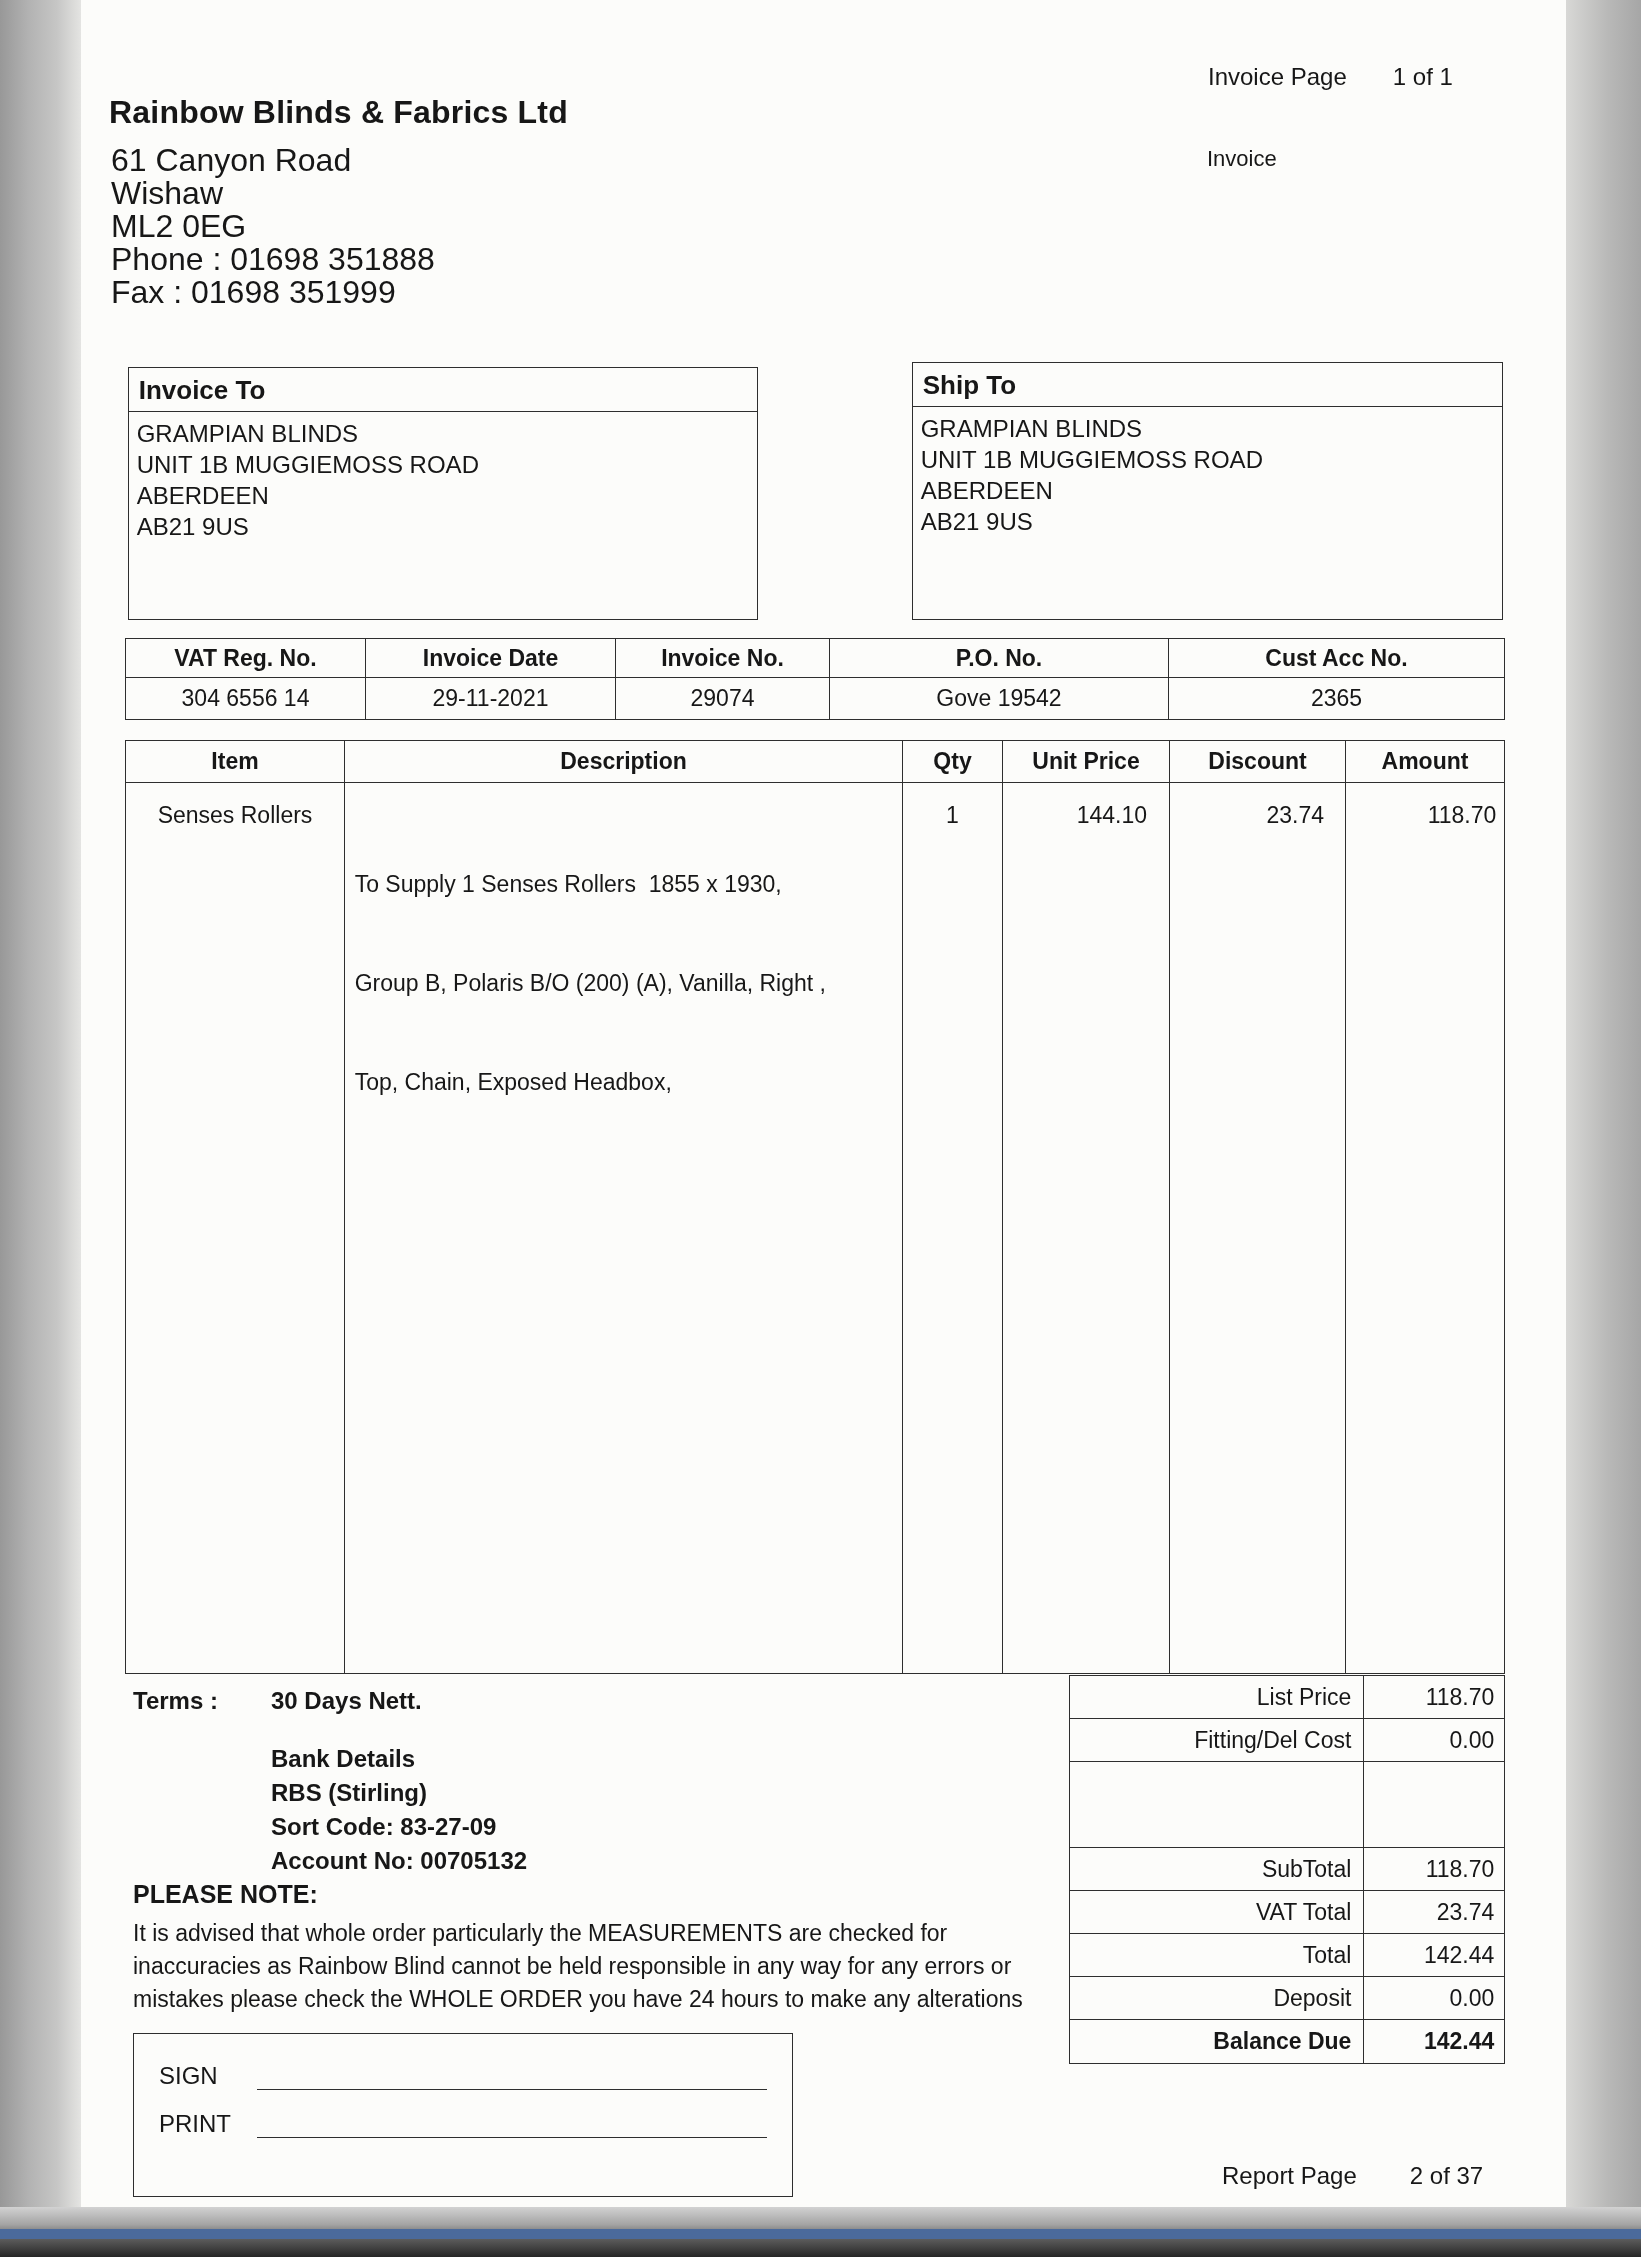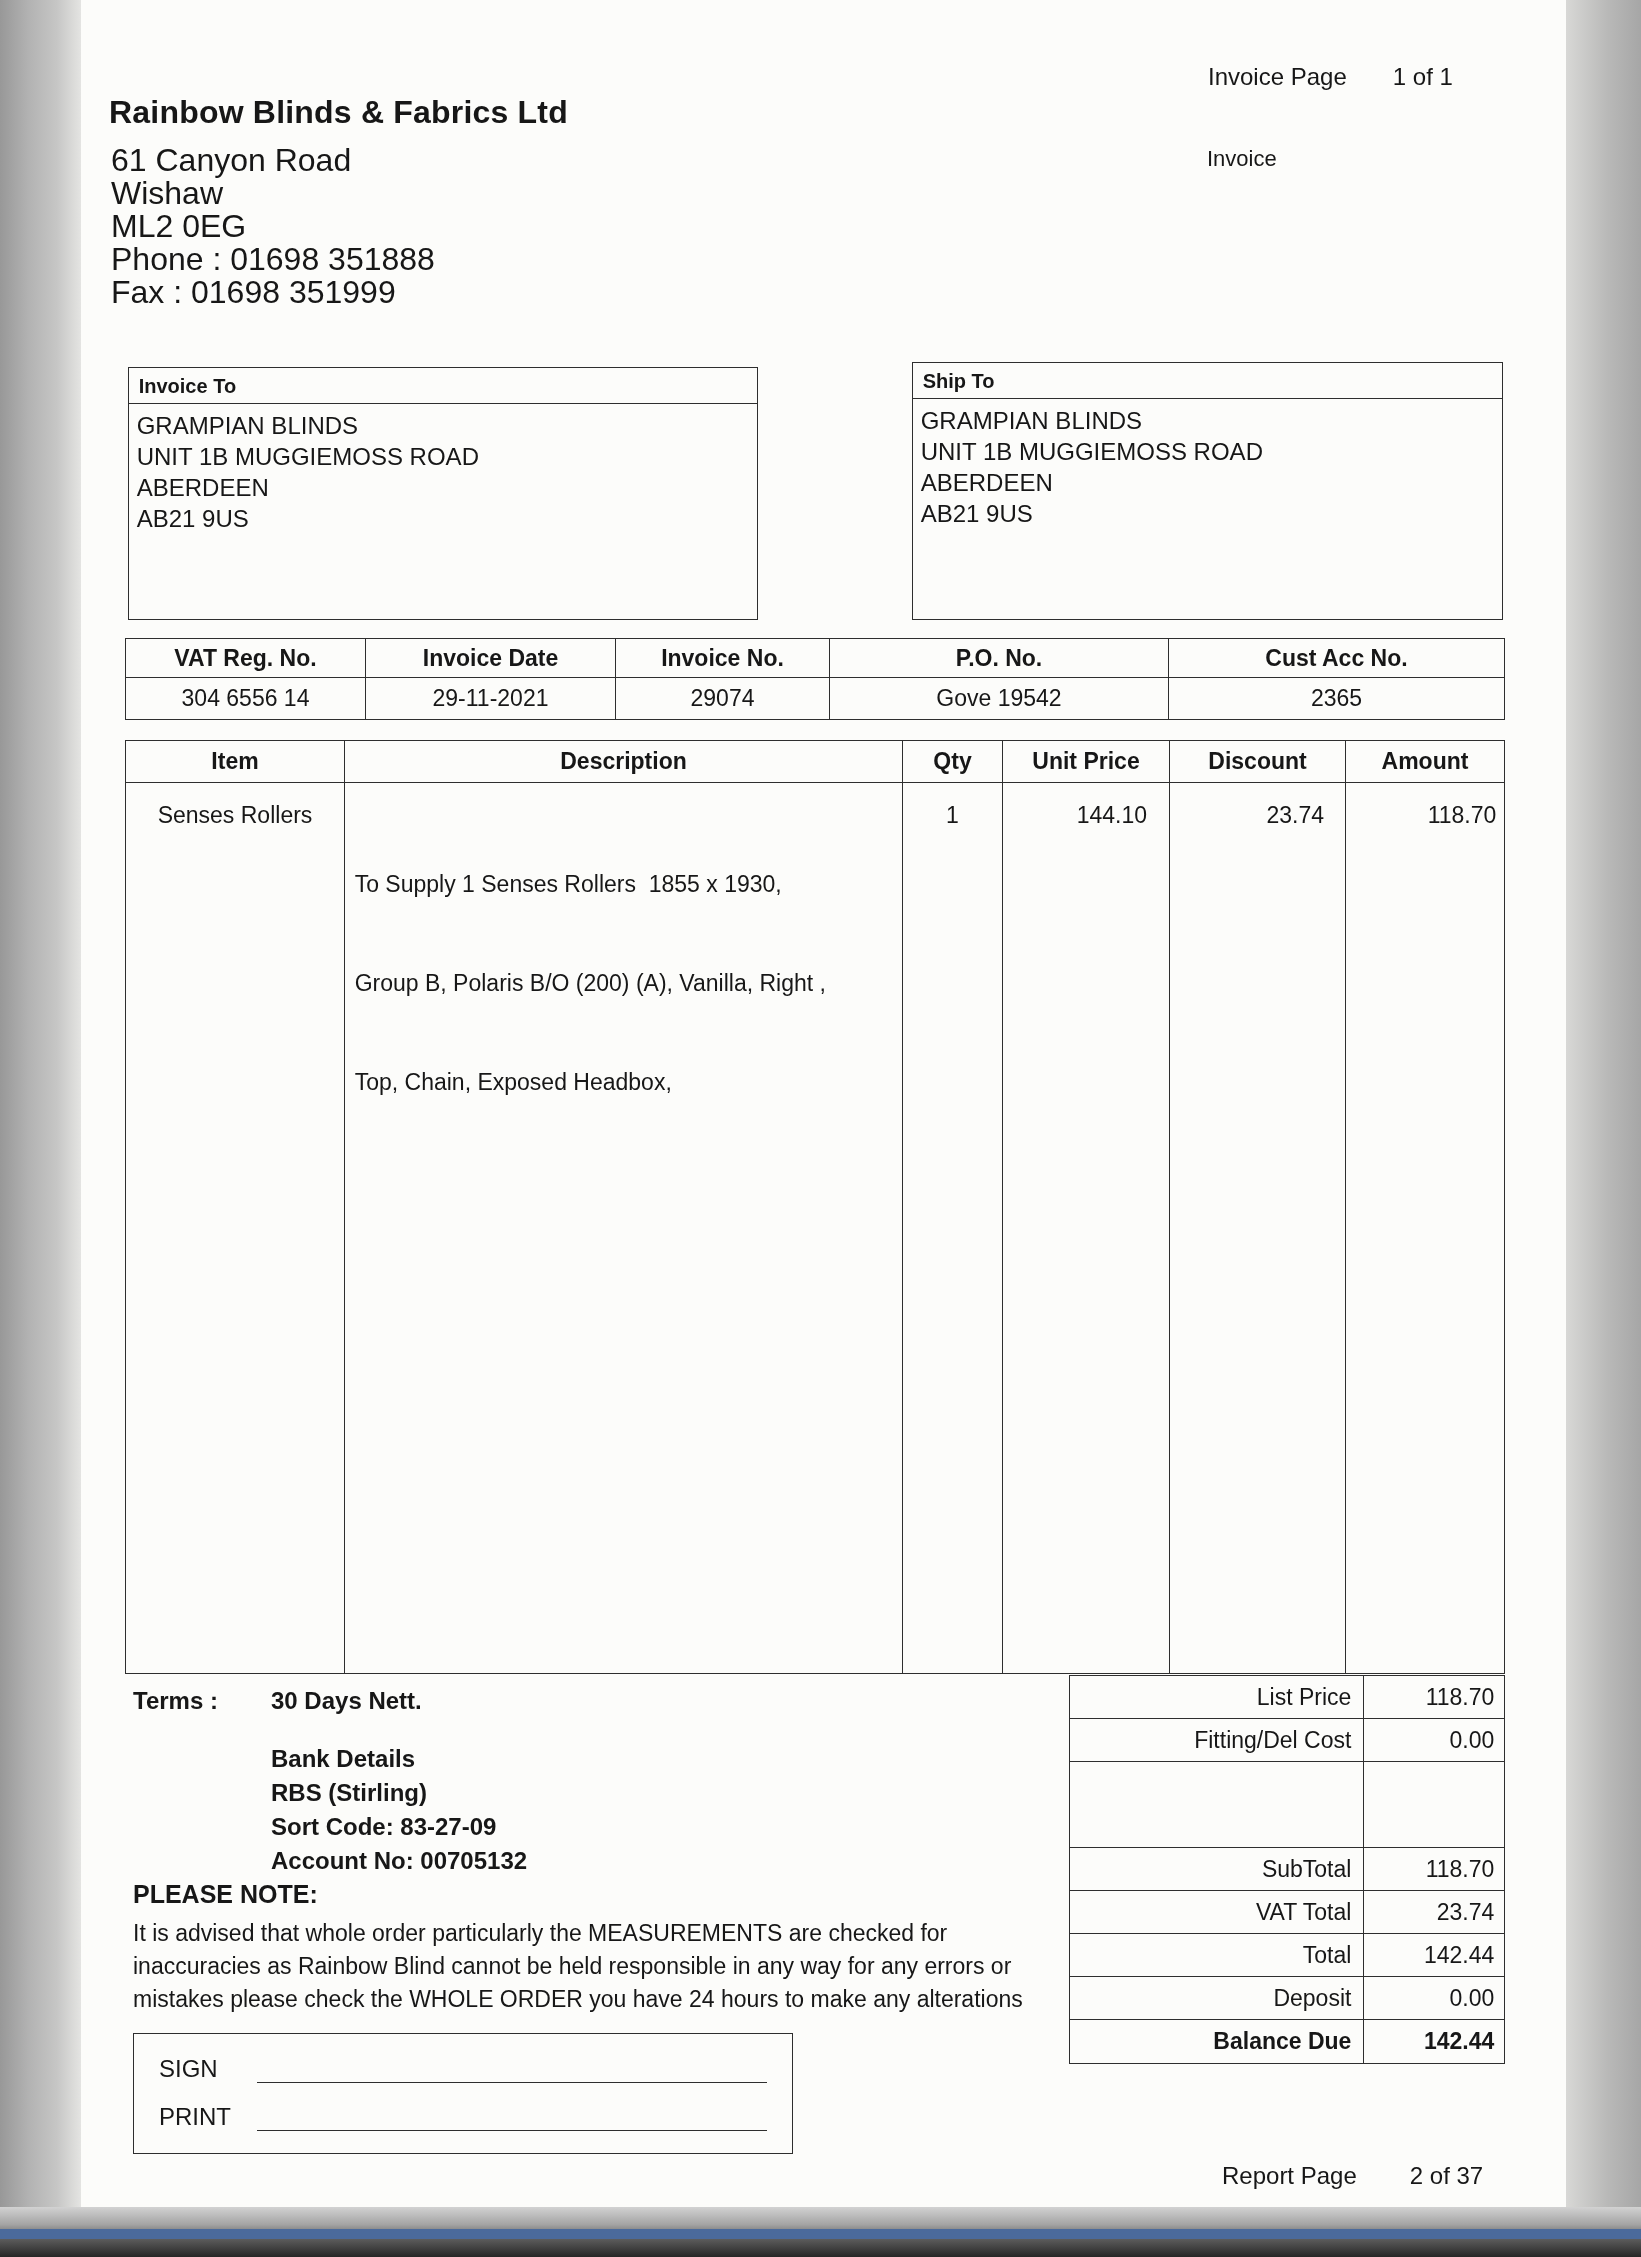--- a/index.html
+++ b/index.html
@@ -20,21 +20,21 @@
   .abs { position:absolute; z-index:2;margin-top:34px; }
 
   .page-top    { left:1208px; top:29px;  font-size:24px; display:flex; gap:46px; }
   .company-name{ left:109px;  top:60px;  font-size:32px; font-weight:bold; letter-spacing:0.2px; }
   .company-address { left:111px; top:110px; font-size:32px; line-height:33px; }
   .invoice-title { left:1207px; top:112px; font-size:22px; font-weight:normal; }
 
   .party-box { border:1.9px solid #2e2e2e; }
   .invoice-to { left:128px; top:333px; width:630px; height:253px; }
   .ship-to    { left:912px; top:328px; width:591px; height:258px; }
-  .party-label { font-weight:bold; font-size:20px; padding:6.8px 0 4.8px 9.7px; border-bottom:1.9px solid #2e2e2e; }
+  .party-label { font-weight:bold; font-size:26px; padding:6.8px 0 4.8px 9.7px; border-bottom:1.9px solid #2e2e2e; }
   .party-lines { padding:6.8px 0 0 7.7px; font-size:24px; line-height:31px; }
 
   .meta-table { left:125px; top:604px; width:1380px; height:82px; border:1.9px solid #2e2e2e;
                 display:grid; grid-template-columns:240px 250px 214px 339px 1fr; grid-template-rows:39px 1fr;
                 font-size:23px; }
   .mh { font-weight:bold; display:flex; align-items:center; justify-content:center;
         border-bottom:1.9px solid #2e2e2e; border-right:1.9px solid #2e2e2e; }
   .mv { display:flex; align-items:center; justify-content:center; border-right:1.9px solid #2e2e2e; }
   .mh.last, .mv.last { border-right:none; }
 
@@ -55,22 +55,22 @@
   .ib-amt  { padding-right:7.7px; }
 
   .terms { left:133px; top:1653px; font-size:24px; font-weight:bold; display:flex; }
   .terms-label { width:138px; }
 
   .bank { left:271px; top:1708px; font-size:24px; font-weight:bold; line-height:34px; }
 
   .please-note { left:133px; top:1846px; font-size:25px; font-weight:bold; }
   .note-text   { left:133px; top:1883px; font-size:23px; line-height:33px; }
 
-  .sign-box { left:133px; top:1999px; width:660px; height:121px; border:1.9px solid #2e2e2e;
-              padding:14px 0 0 25px; font-size:24px; }
+  .sign-box { left:133px; top:1999px; width:660px; height:164px; border:1.9px solid #2e2e2e;
+              padding:21px 0 0 25px; font-size:24px; }
   .sig-row { display:flex; align-items:flex-end; height:35px; margin-bottom:12.6px; }
   .sig-label { width:98px; }
   .sig-line { width:510px; height:29px; border-bottom:1.9px solid #2e2e2e; }
 
   .totals { left:1069px; top:1641px; width:436px; height:389px; border:1.9px solid #2e2e2e;
             display:flex; flex-direction:column; font-size:23px;text-align:center; }
   .trow { display:flex; height:43px; border-bottom:1.9px solid #2e2e2e; }
   .trow:last-child { border-bottom:none; }
   .trow.spacer { flex:1; height:auto; }
   .tlabel { width:294px; border-right:1.9px solid #2e2e2e; display:flex; align-items:center;

